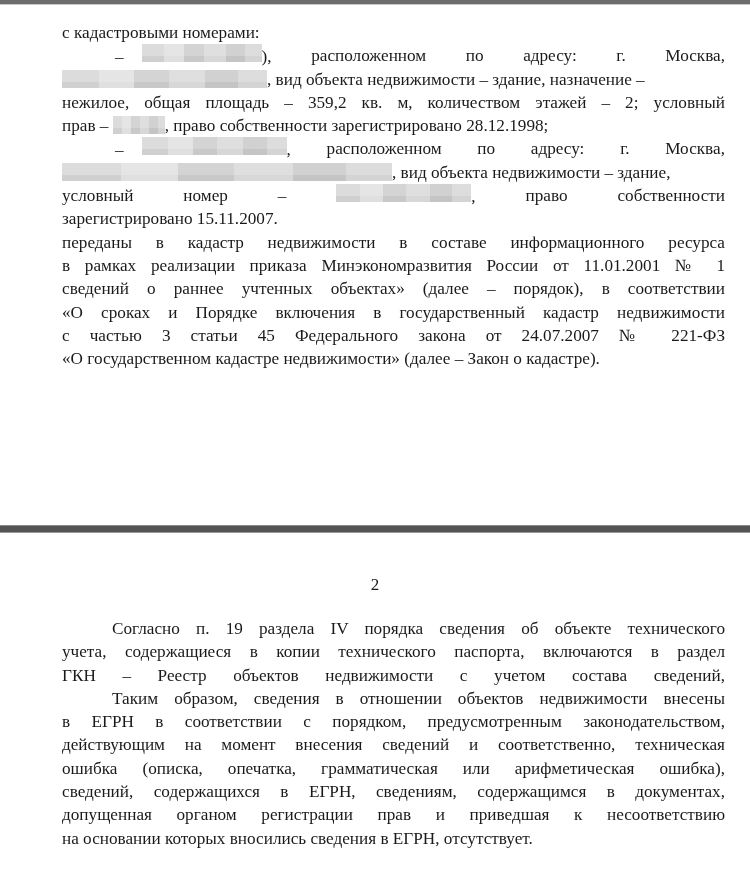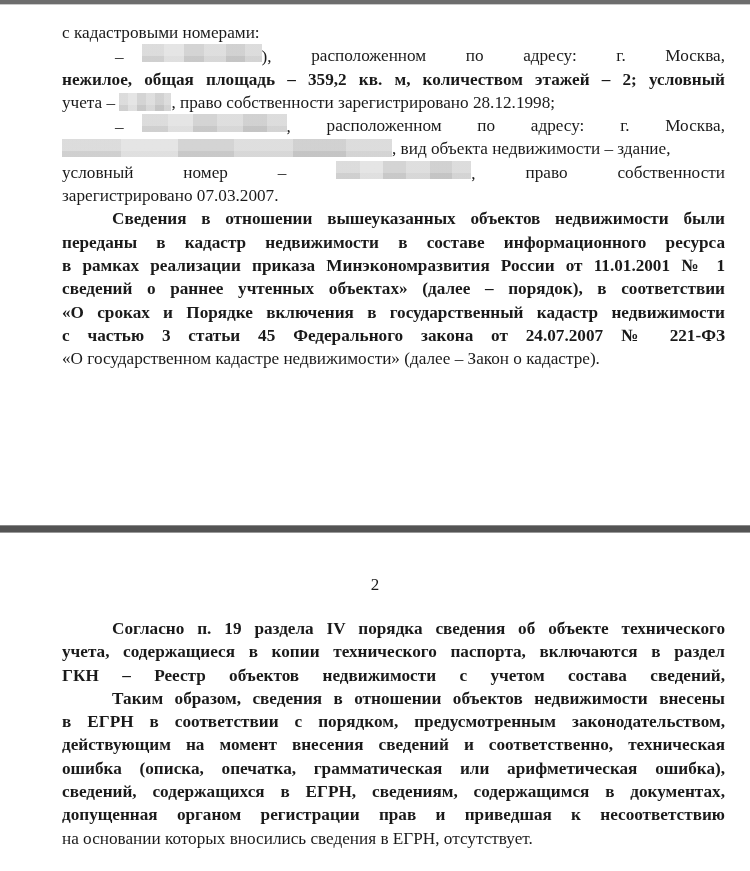--- a/index.html
+++ b/index.html
@@ -48,21 +48,20 @@
     }
     .line {
       display: block;
       white-space: nowrap;
       height: 23.3px;
     }
     .just {
       text-align: justify;
       text-align-last: justify;
       white-space: normal;
-      font-weight: bold;
     }
     .indent { padding-left: 50px; }
     .redact {
       display: inline-block;
       height: 18px;
       vertical-align: -3px;
       background:
         linear-gradient(90deg, rgba(200,200,200,.55) 0 18%, rgba(225,225,225,.8) 18% 35%, rgba(190,190,190,.6) 35% 52%, rgba(215,215,215,.75) 52% 70%, rgba(180,180,180,.55) 70% 86%, rgba(210,210,210,.7) 86% 100%),
         linear-gradient(0deg, rgba(170,170,170,.45) 0 35%, rgba(235,235,235,.5) 35% 100%);
     }
@@ -95,25 +94,28 @@
         <span class="redact" style="width:120px;margin-left:18px;"></span>
         <span>),</span>
       </span>
       <span>расположенном</span>
       <span>по</span>
       <span>адресу:</span>
       <span>г.</span>
       <span>Москва,</span>
     </div>
 
+    <span class="line">
+      <span class="redact" style="width:205px;"></span><span>, вид объекта недвижимости  – здание, назначение –</span>
+    </span>
 
     <span class="line just">нежилое, общая площадь – 359,2 кв. м, количеством этажей – 2; условный</span>
 
     <span class="line">
-      <span>учета –</span>
+      <span>прав –</span>
       <span class="redact" style="width:52px;"></span><span>, право собственности зарегистрировано 28.12.1998;</span>
     </span>
 
     <div class="flex-line" style="padding-left:53px;">
       <span style="display:flex;align-items:baseline;">
         <span>–</span>
         <span class="redact" style="width:145px;margin-left:18px;"></span>
         <span>,</span>
       </span>
       <span>расположенном</span>
@@ -133,24 +135,23 @@
       <span>номер</span>
       <span>–</span>
       <span style="display:flex;align-items:baseline;">
         <span class="redact" style="width:135px;"></span>
         <span>,</span>
       </span>
       <span>право</span>
       <span>собственности</span>
     </div>
 
-    <span class="line">зарегистрировано 07.03.2007.</span>
+    <span class="line">зарегистрировано 15.11.2007.</span>
 
     <div>
-      <span class="line just indent">Сведения в отношении вышеуказанных объектов недвижимости были</span>
       <span class="line just">переданы в кадастр недвижимости в составе информационного ресурса</span>
       <span class="line just">в рамках реализации приказа Минэкономразвития России от 11.01.2001 № 1</span>
       <span class="line just">сведений о раннее учтенных объектах» (далее – порядок), в соответствии</span>
       <span class="line just">«О сроках и Порядке включения в государственный кадастр недвижимости</span>
       <span class="line just">с частью 3 статьи 45 Федерального закона от 24.07.2007 № 221-ФЗ</span>
       <span class="line">«О государственном кадастре недвижимости» (далее – Закон о кадастре).</span>
     </div>
   </div>
 </div>
 

